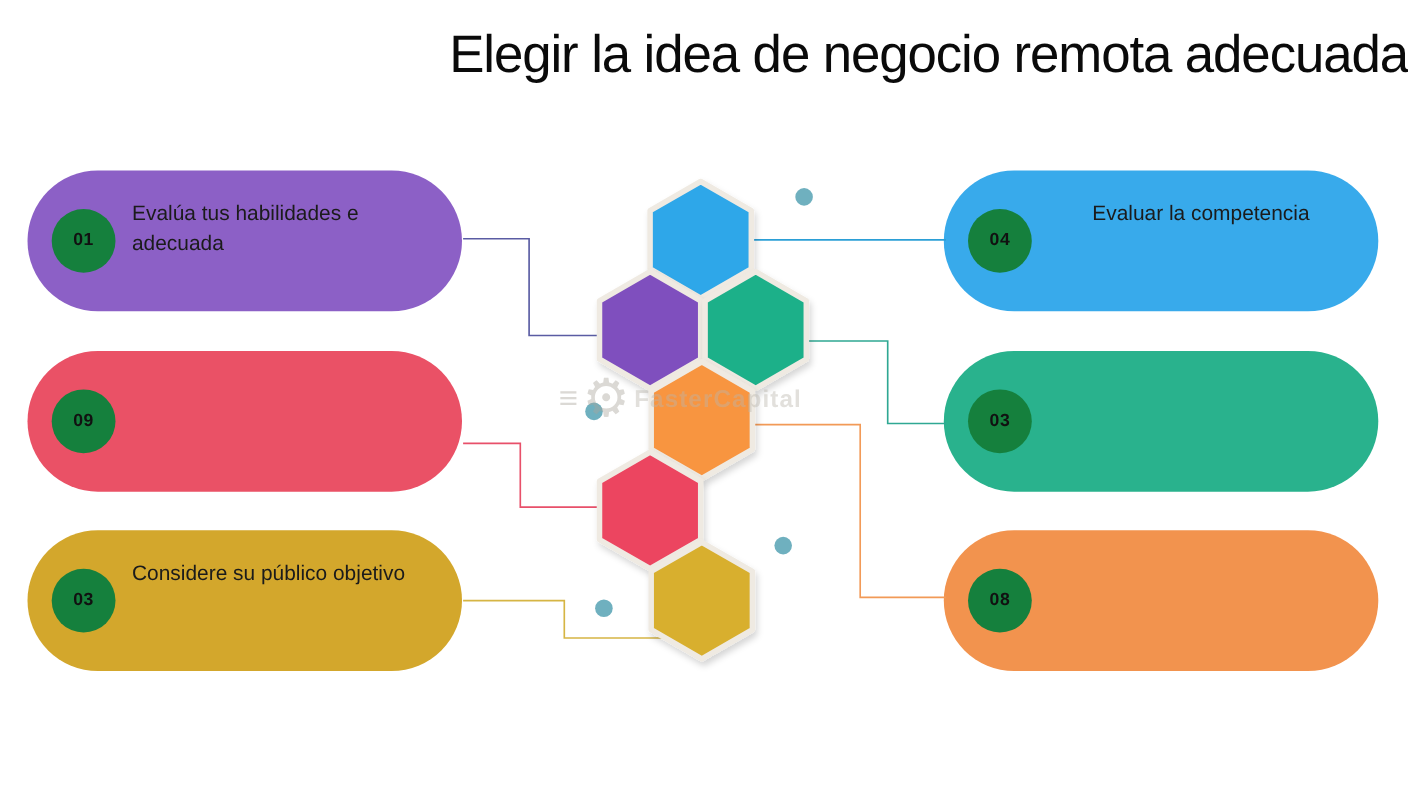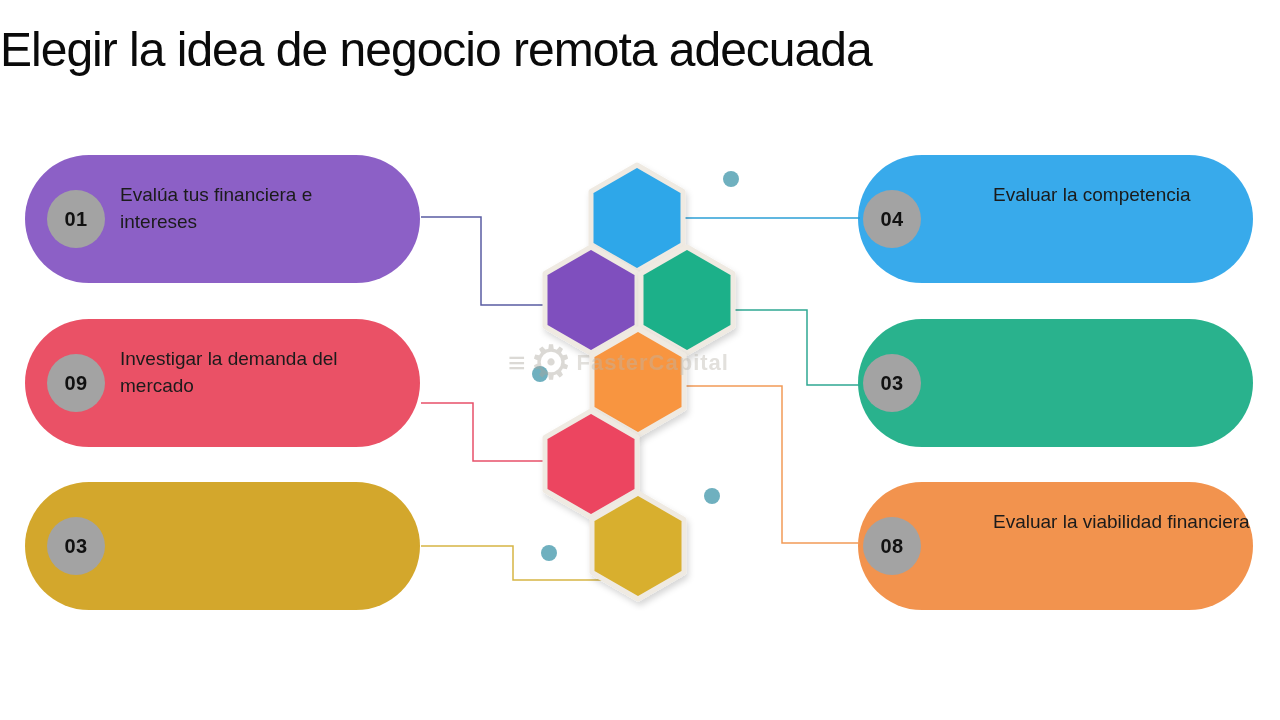--- a/index.html
+++ b/index.html
@@ -2,39 +2,39 @@
 <html><head>
 <meta charset="utf-8">
 <style>
   html,body{margin:0;padding:0;background:#fff;}
   .stage{
     position:relative;width:1280px;height:720px;overflow:hidden;
     background:#ffffff;font-family:"Liberation Sans",sans-serif;
   }
   .title{
     position:absolute;top:22px;left:0;width:100%;margin:0;
-    text-align:left;font-size:48px;font-weight:500;letter-spacing:-1px;
+    text-align:right;font-size:48px;font-weight:500;letter-spacing:-1px;
     color:#0a0a0a;
   }
   .pill{
     position:absolute;width:395px;height:128px;border-radius:64px;
     box-sizing:border-box;
   }
   .pill.col-left{left:25px;}
   .pill.col-right{left:858px;}
   .pill.row-0{top:155px;}
   .pill.row-1{top:319px;}
   .pill.row-2{top:482px;}
   .num-circle{
     position:absolute;top:35px;width:58px;height:58px;border-radius:50%;
-    background:#a3a3a3;display:flex;align-items:center;justify-content:center;
-    font-size:20px;font-weight:700;color:#111;letter-spacing:.5px;
+    background:#15803d;display:flex;align-items:center;justify-content:center;
+    font-size:16px;font-weight:700;color:#111;letter-spacing:.5px;
   }
   .col-left .num-circle{left:22px;}
-  .col-right .num-circle{left:5px;}
+  .col-right .num-circle{left:22px;}
   .pill-label{
     position:absolute;top:26px;width:270px;
     font-size:19px;line-height:27px;color:#1b1b1b;
   }
   .col-left .pill-label{left:95px;}
   .col-right .pill-label{left:90px;margin-left:45px;}
   #diagram{position:absolute;left:0;top:0;z-index:2;}
   .watermark{
     position:absolute;left:508px;top:334px;z-index:3;height:58px;
     display:flex;align-items:center;gap:4px;pointer-events:none;
@@ -47,39 +47,38 @@
 </style>
 </head>
 <body>
 
 <div class="stage">
 
   <h1 class="title">Elegir la idea de negocio remota adecuada</h1>
 
   <div class="pill col-left row-0" style="background: rgb(140, 96, 198);">
     <div class="num-circle">01</div>
-    <div class="pill-label">Evalúa tus financiera e intereses</div>
+    <div class="pill-label">Evalúa tus habilidades e adecuada</div>
   </div>
   <div class="pill col-left row-1" style="background: rgb(234, 81, 102);">
     <div class="num-circle">09</div>
-    <div class="pill-label">Investigar la demanda del mercado</div>
   </div>
   <div class="pill col-left row-2" style="background: rgb(211, 167, 44);">
     <div class="num-circle">03</div>
+    <div class="pill-label">Considere su público objetivo</div>
   </div>
   <div class="pill col-right row-0" style="background: rgb(56, 170, 235);">
     <div class="num-circle">04</div>
     <div class="pill-label">Evaluar la competencia</div>
   </div>
   <div class="pill col-right row-1" style="background: rgb(41, 178, 141);">
     <div class="num-circle">03</div>
   </div>
   <div class="pill col-right row-2" style="background: rgb(242, 147, 78);">
     <div class="num-circle">08</div>
-    <div class="pill-label">Evaluar la viabilidad financiera</div>
   </div>
 
   <svg id="diagram" width="1280" height="720" viewBox="0 0 1280 720">
     <defs>
       <filter id="hexshadow" x="-30%" y="-30%" width="160%" height="160%">
         <feDropShadow dx="2" dy="4" stdDeviation="3" flood-color="#000000" flood-opacity="0.16"></feDropShadow>
       </filter>
     </defs>
     <g id="connector-layer">
         <polyline points="421,217 481,217 481,305 545,305" fill="none" stroke="#5A5CA3" stroke-width="1.5"></polyline>

